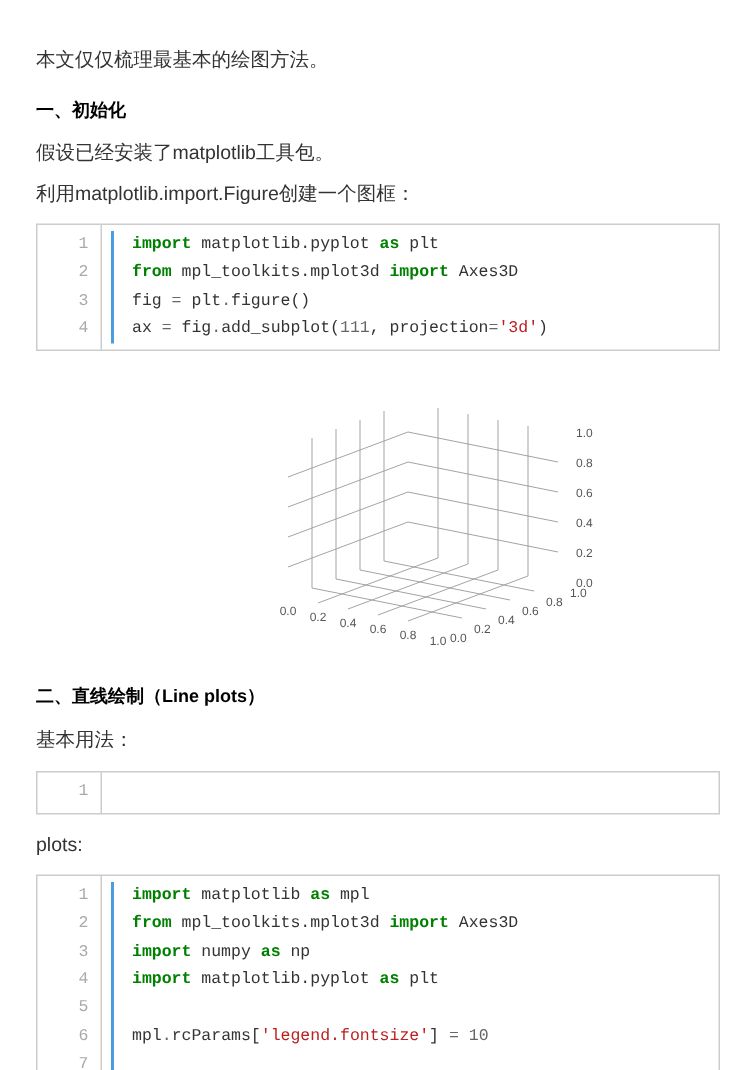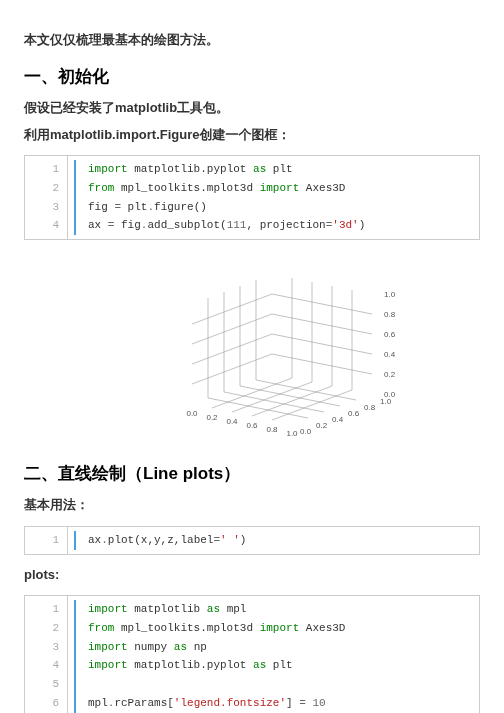--- a/index.html
+++ b/index.html
@@ -4,23 +4,23 @@
 <style>
   body {
     margin: 0;
     padding: 24px;
     font-family: -apple-system, BlinkMacSystemFont, "Segoe UI", "PingFang SC", "Microsoft YaHei", sans-serif;
     font-size: 13px;
     color: #333;
     background: #fff;
     width: 456px;
   }
-  p { margin: 6px 0; line-height: 1.6; font-weight: bold; }
+  p { margin: 6px 0; line-height: 1.6; }
   h2 {
-    font-size: 17px;
+    font-size: 12px;
     font-weight: 700;
     margin: 14px 0 10px 0;
     color: #000;
   }
   .codeblock {
     border: 1px solid #ccc;
     margin: 10px 0;
     display: flex;
     font-family: Consolas, Monaco, "Courier New", monospace;
     font-size: 11px;
@@ -45,21 +45,21 @@
   .code::before {
     content: "";
     position: absolute;
     left: 6px;
     top: 4px;
     bottom: 4px;
     width: 2px;
     background: #4a9de0;
   }
   .code div { height: 1.7em; }
-  .kw { color: #008000; font-weight: normal; }
+  .kw { color: #008000; font-weight: bold; }
   .str { color: #ba2121; }
   .num { color: #666; }
   .op { color: #666; }
   .chart-wrap {
     display: flex;
     justify-content: center;
     margin: 14px 0 18px 0;
   }
   svg.chart { display: block; }
   .ax-tick { font: 8px sans-serif; fill: #555; }
@@ -154,21 +154,20 @@
 </div>
 
 <h2>二、直线绘制（Line plots）</h2>
 
 <p>基本用法：</p>
 
 <div class="codeblock">
   <div class="gutter" id="gut2">
       <div>1</div>
     </div>
-  <div class="code" id="cod2"><div><span>ax</span><span class="op">.</span><span>plot(x,y,z,label</span><span class="op">=</span><span class="str">' '</span><span>)</span></div></div>
 </div>
 
 <p>plots:</p>
 
 <div class="codeblock">
   <div class="gutter" id="gut3">
       <div>1</div>
       <div>2</div>
       <div>3</div>
       <div>4</div>

